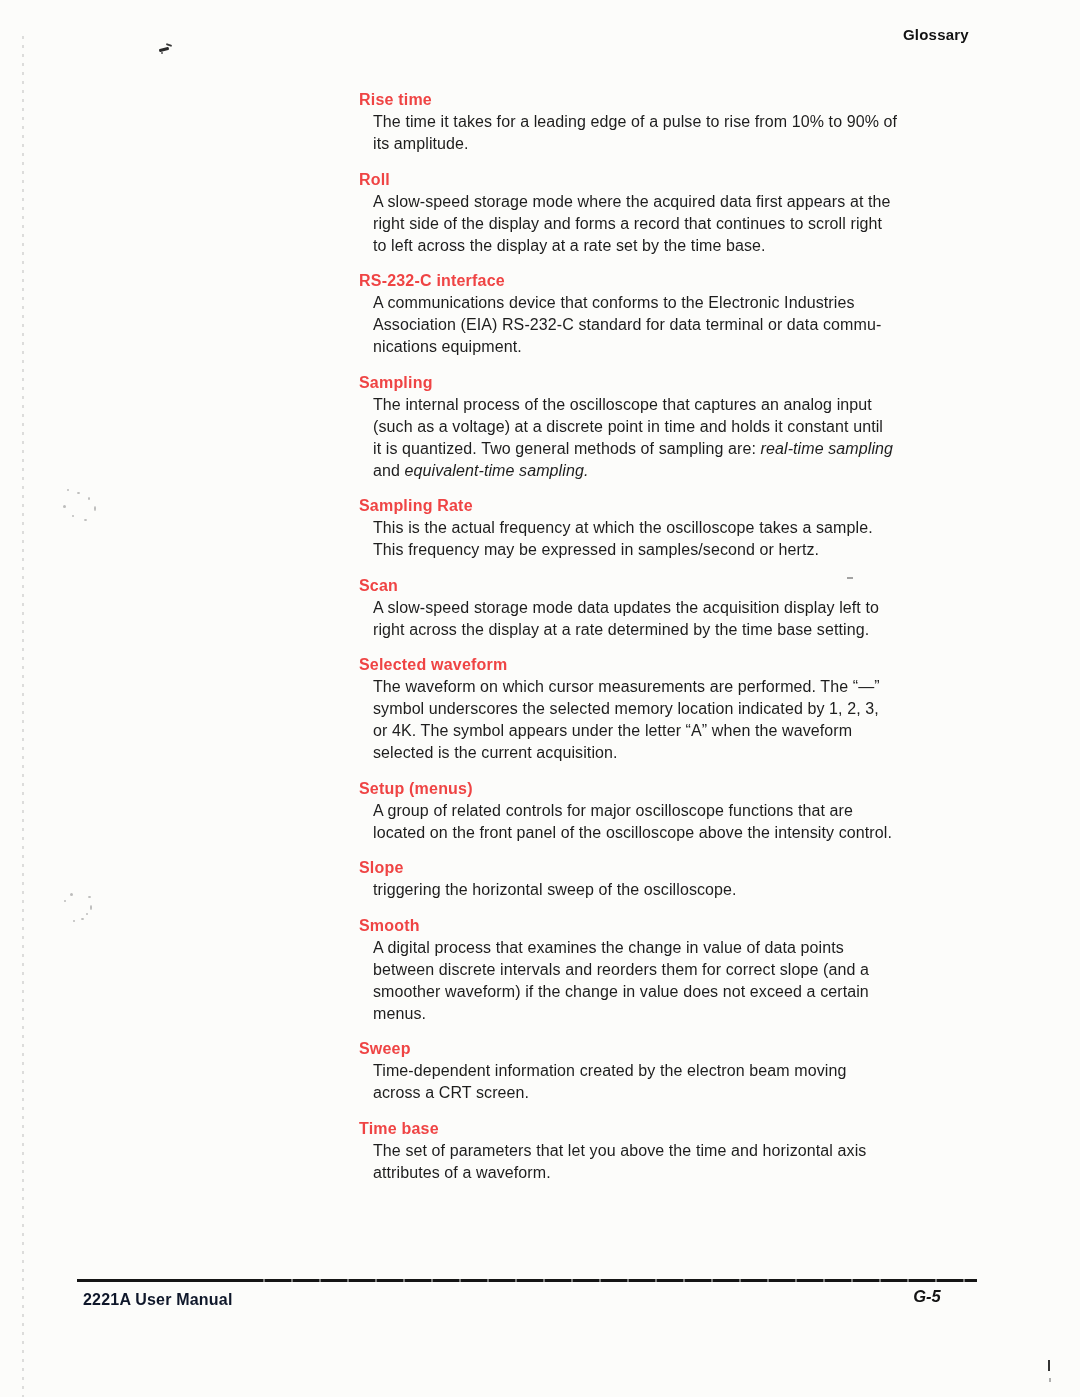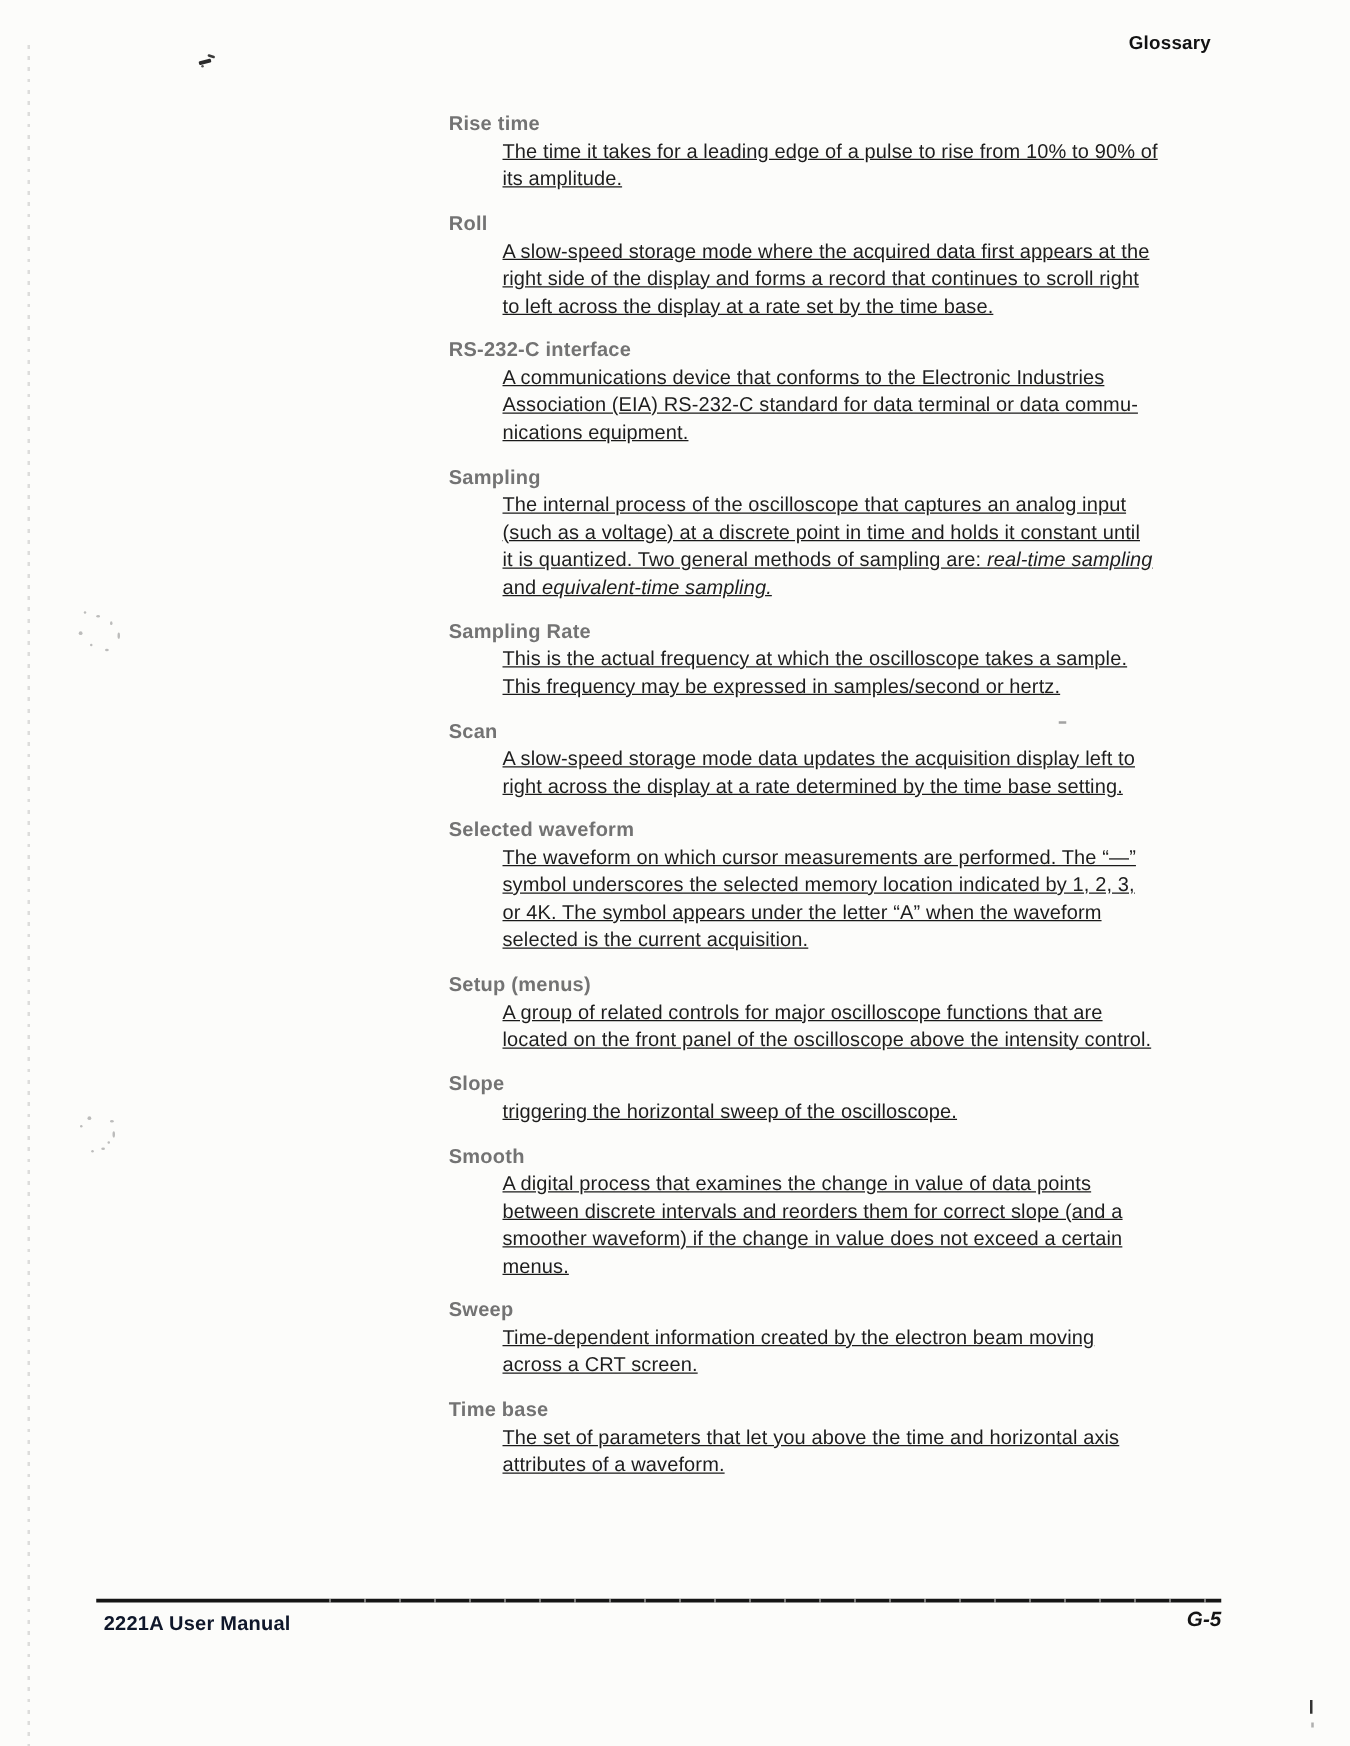--- a/index.html
+++ b/index.html
@@ -27,23 +27,23 @@
     position: absolute; top: 26px; left: 903px;
     font-size: 15px; font-weight: bold; color: #121212;
     letter-spacing: .2px;
   }
   .content {
     position: absolute; left: 359px; top: 89px; width: 640px;
   }
   .entry { margin-bottom: 13.5px; }
   .term {
     font-size: 16px; font-weight: bold; line-height: 22px;
-    color: #737373; letter-spacing: .2px; white-space: nowrap;
-  }
-  .definition { margin-left: 43px; text-decoration: underline; }
+    color: #ef4444; letter-spacing: .2px; white-space: nowrap;
+  }
+  .definition { margin-left: 14px; }
   .def-line {
     font-size: 16px; line-height: 22px; white-space: nowrap;
     letter-spacing: .1px; color: #1d1d1d;
   }
   .it { font-style: italic; text-align: center; }
   
   .footer-rule {
     position: absolute; left: 77px; top: 1279px; width: 900px; height: 3px;
     background: #151515;
   }
@@ -51,21 +51,21 @@
     position: absolute; left: 160px; right: 0; top: 0; bottom: 0;
     background: repeating-linear-gradient(90deg,
       transparent 0 26px, rgba(252,252,250,.45) 26px 28px);
   }
   .footer-manual {
     position: absolute; left: 83px; top: 1291px;
     font-size: 16px; font-weight: bold; color: #0f172a; letter-spacing: .2px;
   }
   .footer-page {
     position: absolute; left: 877px; top: 1287px; width: 100px;
-    text-align: right; font-size: 16.5px; font-weight: bold; font-style: italic;
+    text-align: center; font-size: 16.5px; font-weight: bold; font-style: italic;
     color: #141414;
   }
   
   .scribble { position: absolute; left: 158px; top: 43px; width: 16px; height: 12px; }
   .scribble .s1 { position: absolute; left: 1px; top: 5px; width: 10px; height: 3px;
     background: #2b2b2b; border-radius: 1px; transform: rotate(-14deg); }
   .scribble .s2 { position: absolute; left: 8px; top: 1px; width: 6px; height: 2px;
     background: #3a3a3a; border-radius: 1px; transform: rotate(18deg); }
   .scribble .s3 { position: absolute; left: 3px; top: 9px; width: 2px; height: 2px;
     background: #555; border-radius: 50%; }

